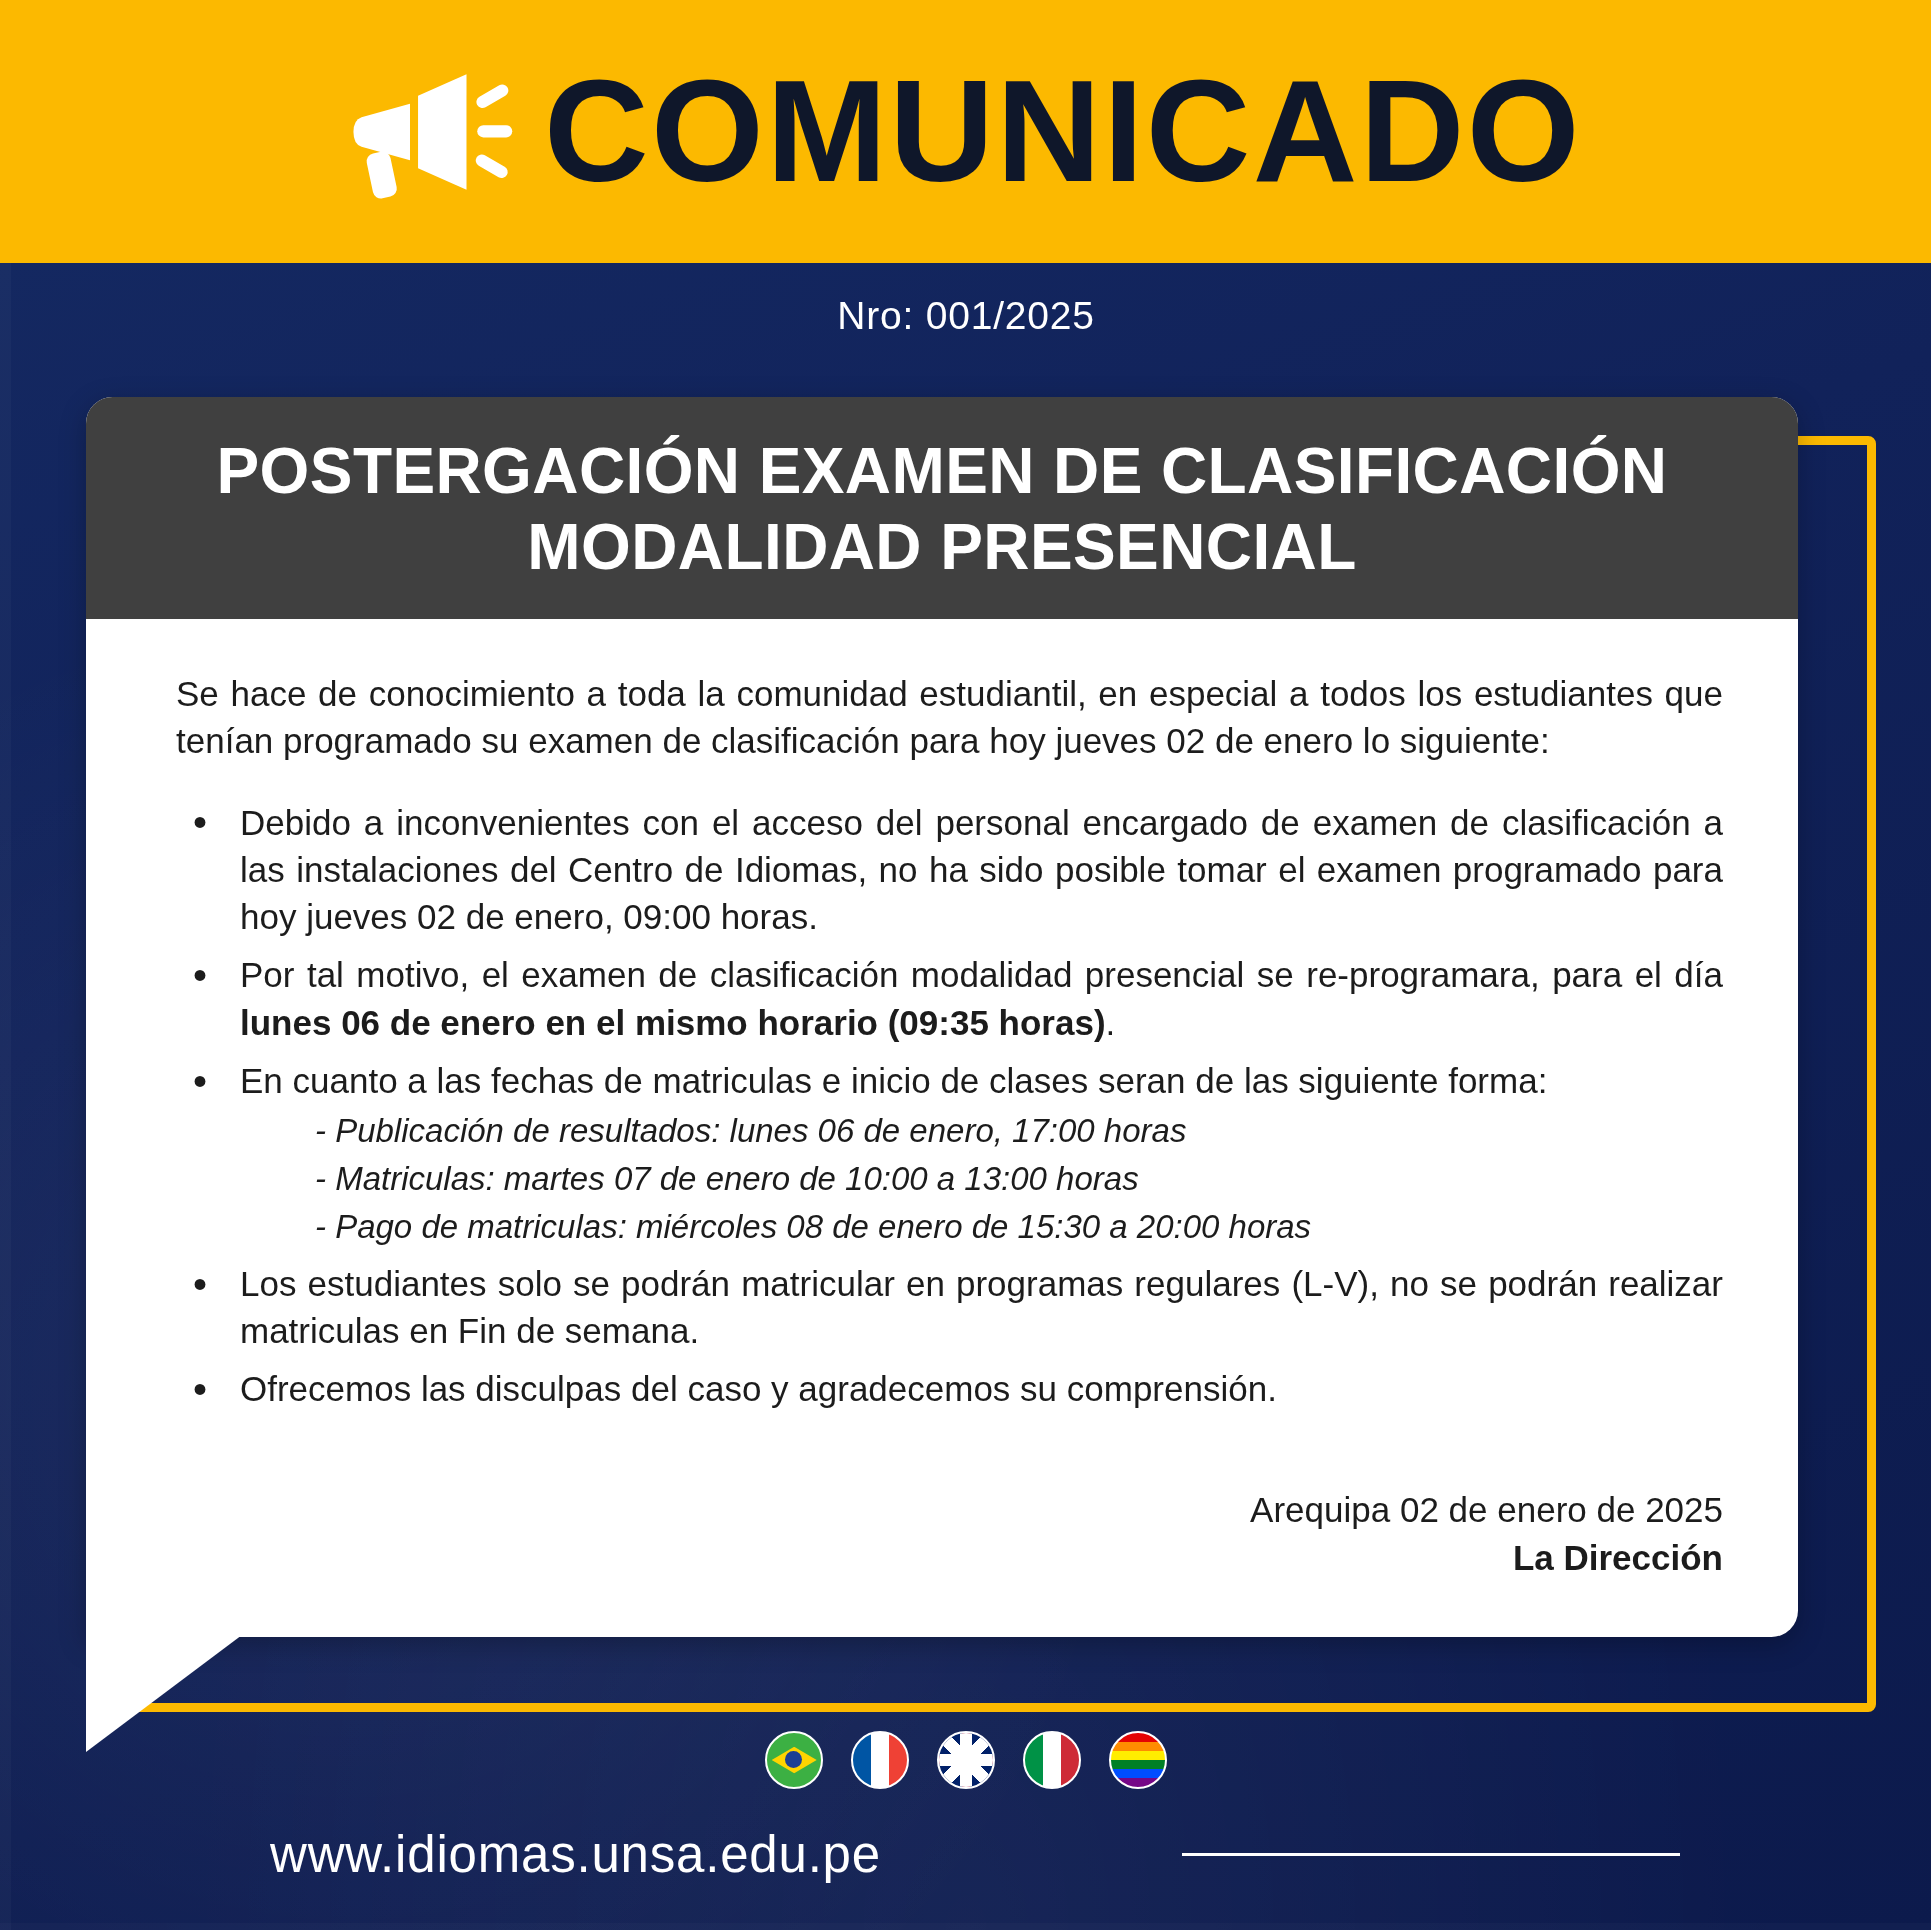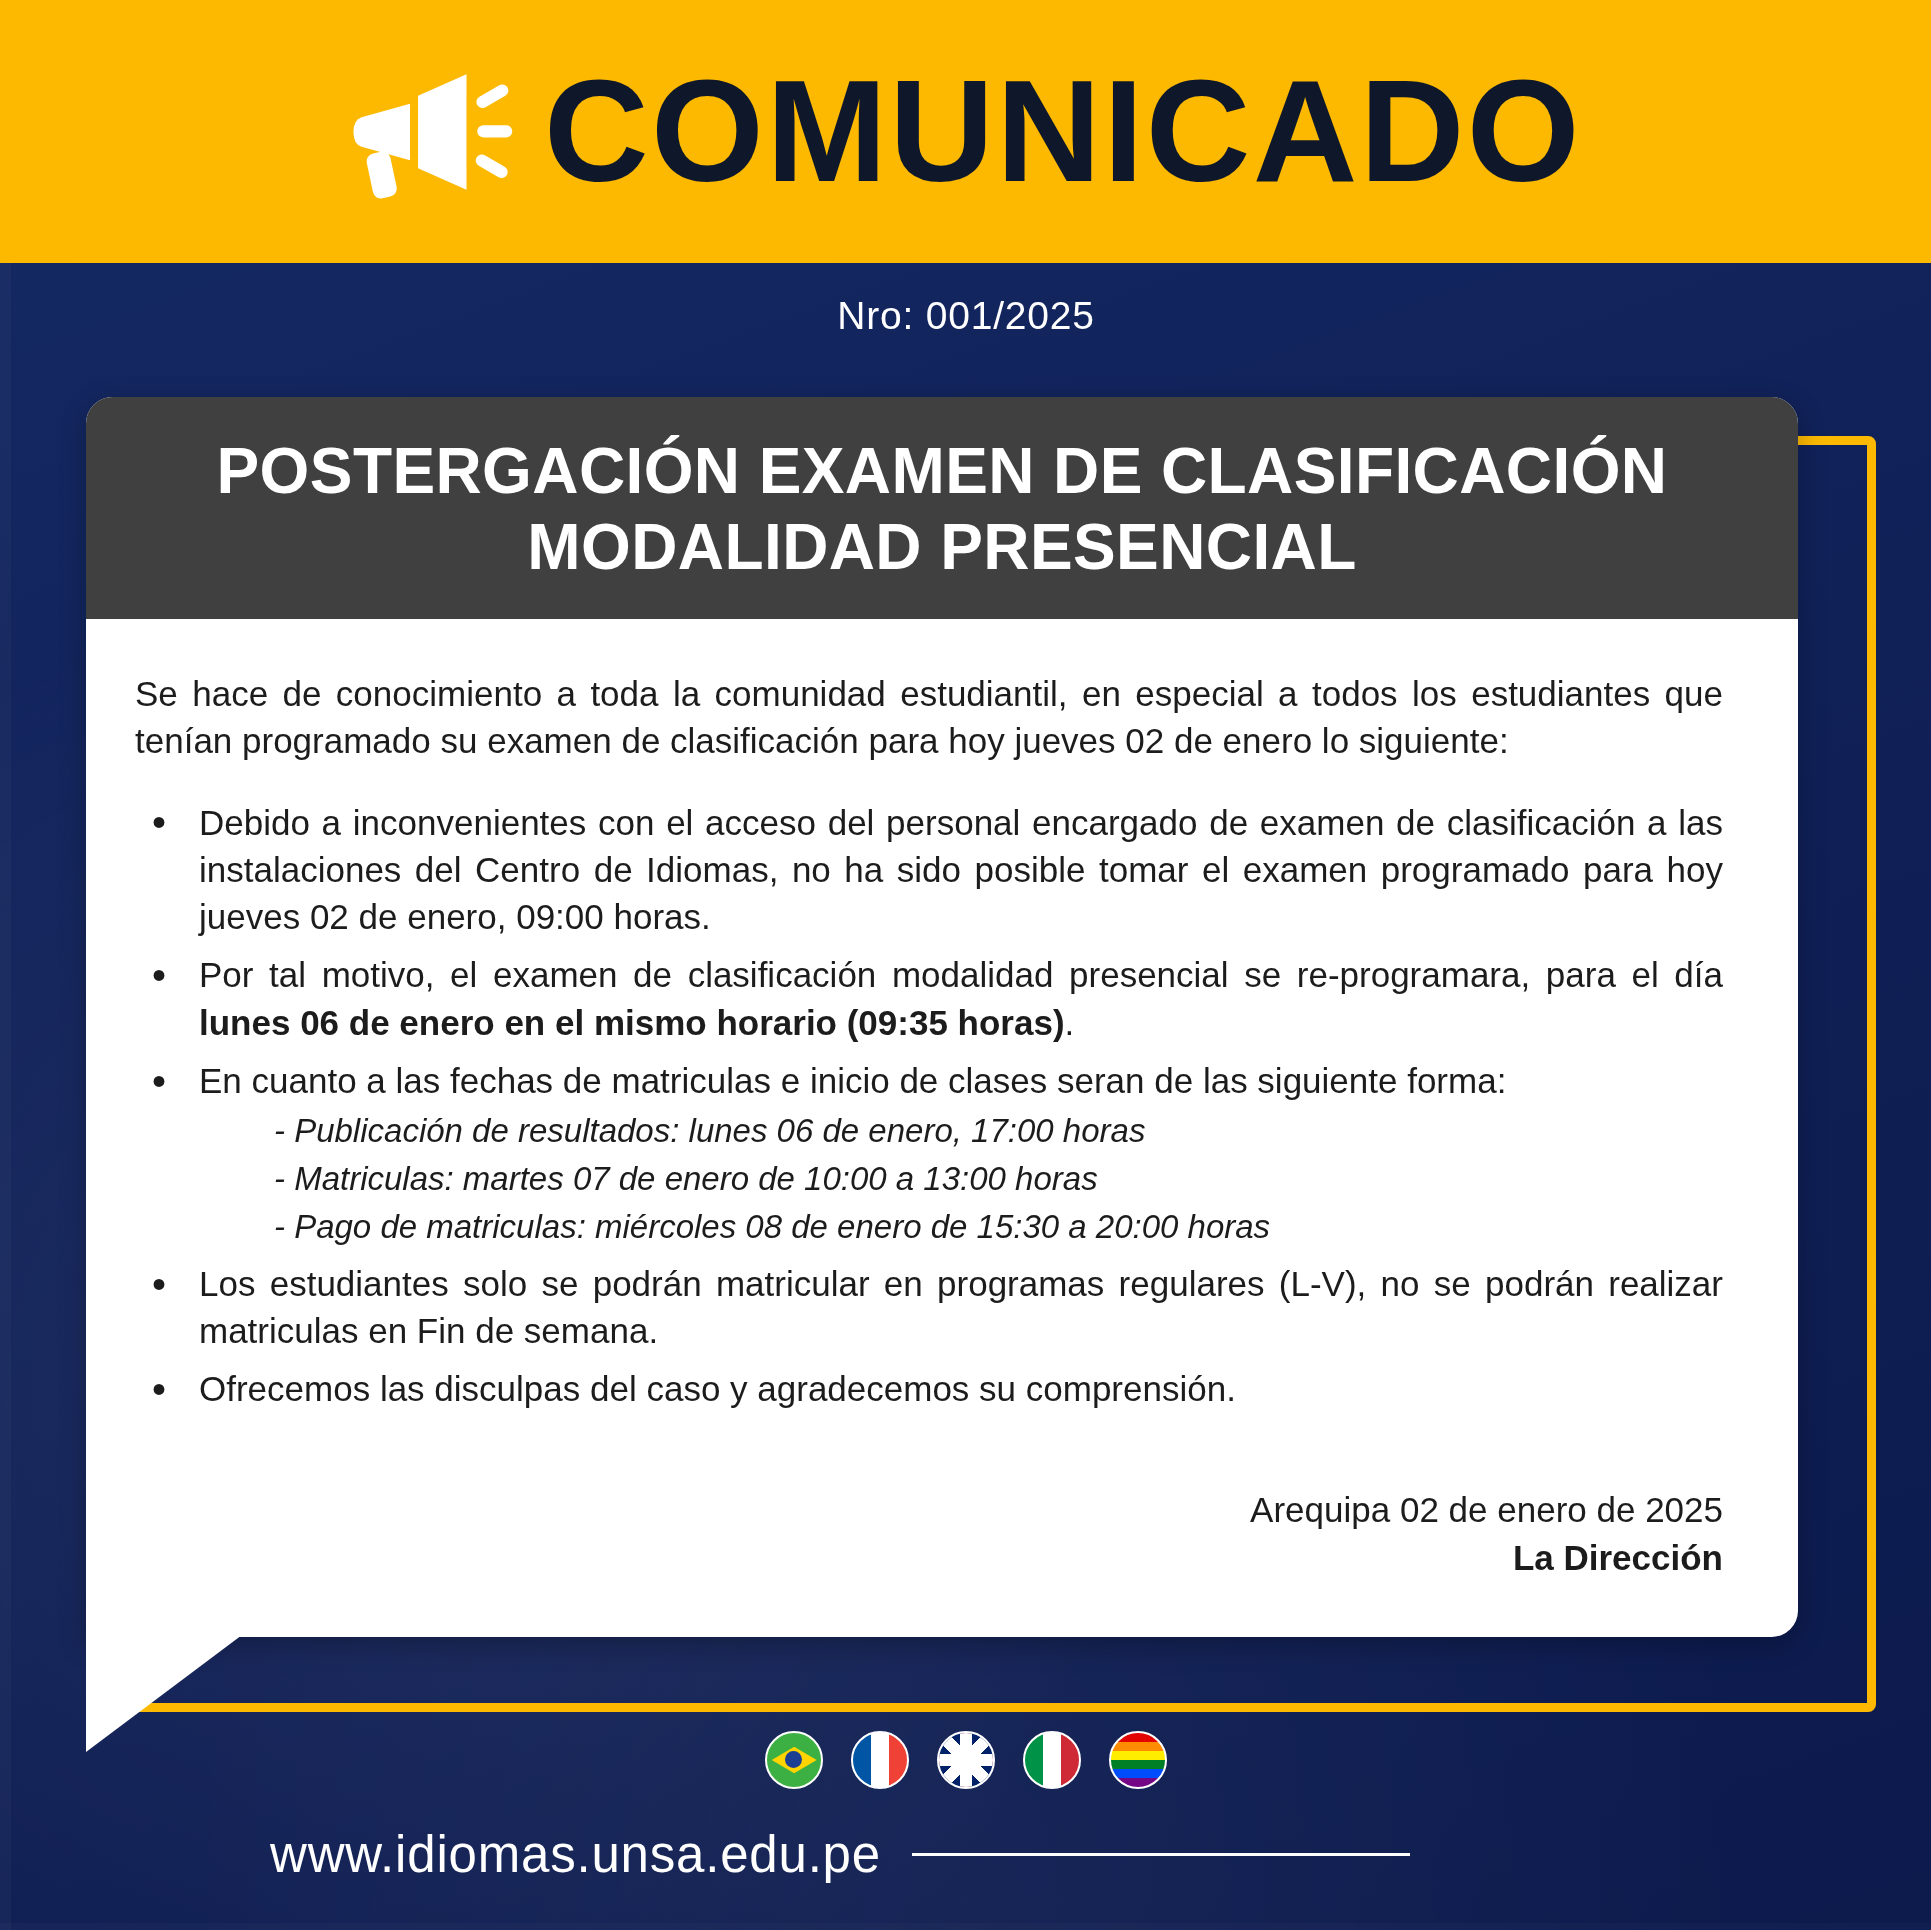--- a/index.html
+++ b/index.html
@@ -105,21 +105,21 @@
   }
   #card-header h1 {
     margin: 0;
     color: #ffffff;
     font-size: 64px;
     font-weight: bold;
     line-height: 1.18;
     letter-spacing: 0.4px;
   }
   #card-body {
-    padding: 51px 75px 23px 49px;
+    padding: 51px 75px 23px 90px;
     color: #1c1c1c;
   }
   .para {
     font-size: 35px;
     line-height: 1.35;
     text-align: justify;
     margin: 0 0 34px 0;
   }
   ul.bullets {
     list-style: none;
@@ -242,21 +242,21 @@
       #008026 50% 66.6%, #004dff 66.6% 83.3%, #750787 83.3% 100%);
   }
 
   #footer-url-row {
     position: absolute;
     left: 0;
     bottom: 47px;
     width: 1680px;
     display: flex;
     align-items: center;
-    justify-content: center;
+    justify-content: space-between;
   }
   #footer-url {
     color: #ffffff;
     font-size: 51px;
     letter-spacing: 0.8px;
     white-space: nowrap;
   }
   .rule {
     height: 3.1px;
     background: #ffffff;

